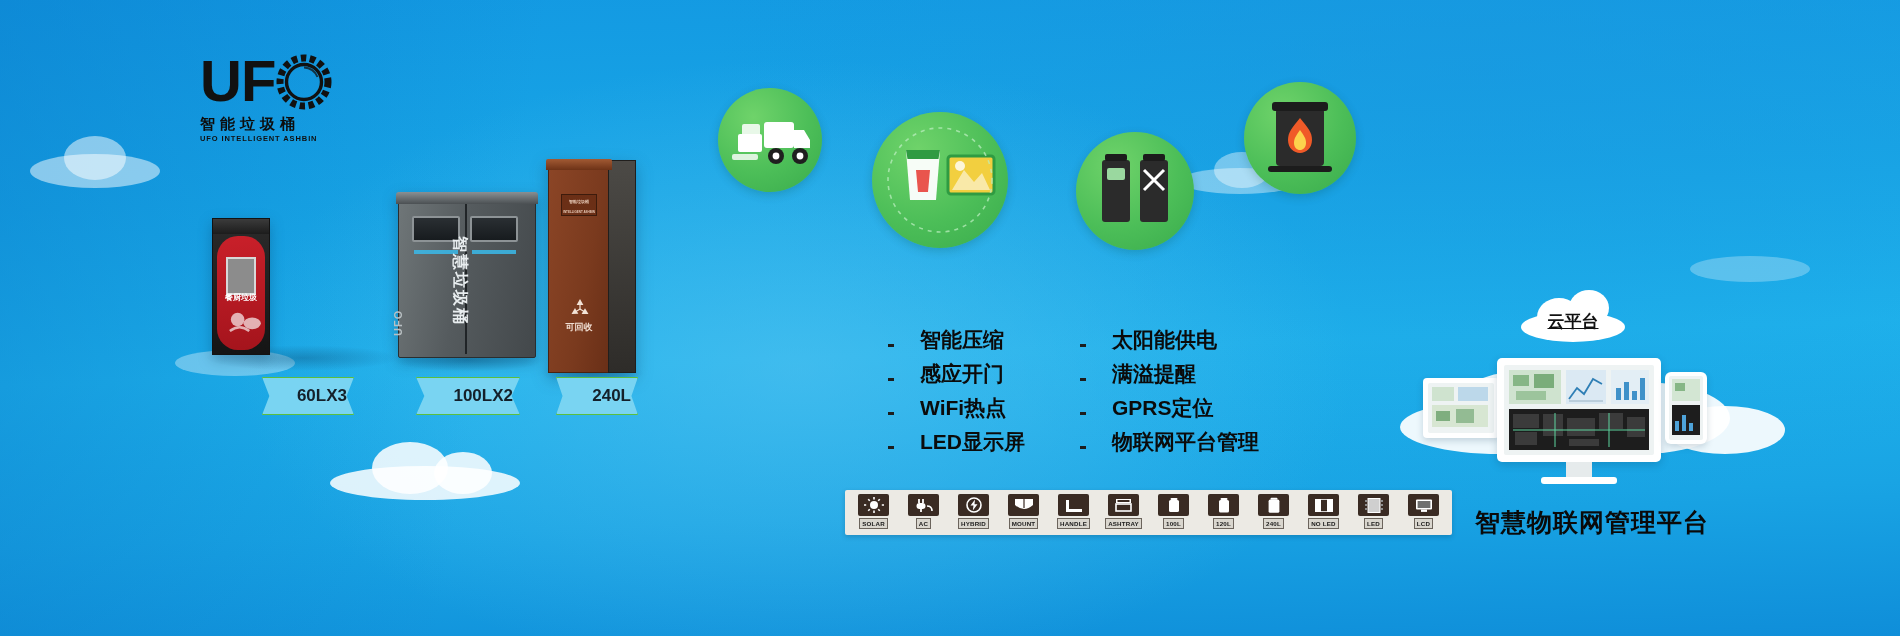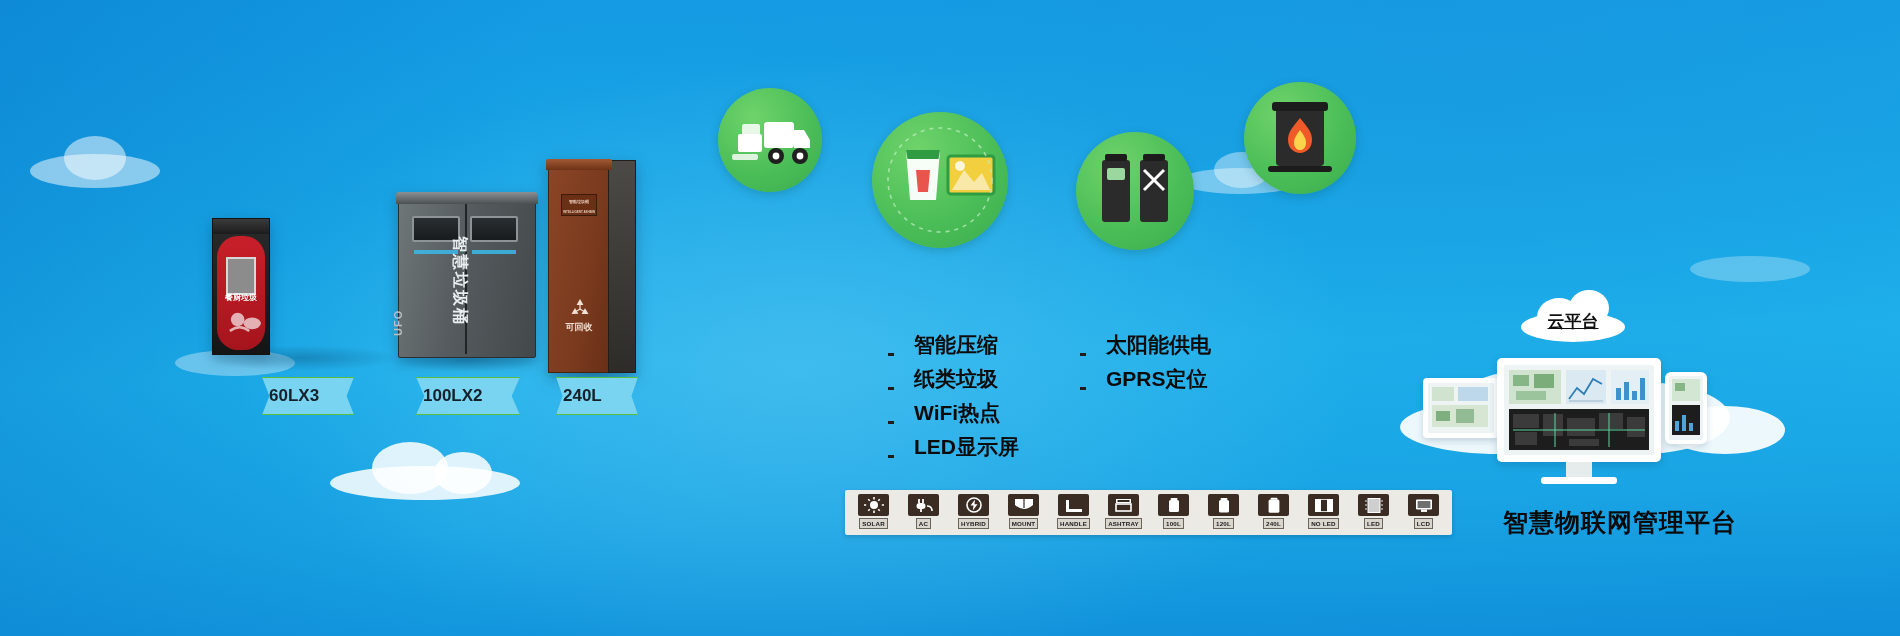--- a/index.html
+++ b/index.html
@@ -86,35 +86,35 @@
         background:linear-gradient(#4c4a46,#2e2c29);border:1px solid #211f1d;}
   #bin1 .cap{position:absolute;left:-2px;width:66px;top:-9px;height:11px;background:linear-gradient(#a25a33,#6d3217);border-radius:2px 2px 0 0;}
   #bin1 .screen{position:absolute;left:13px;top:26px;width:36px;height:22px;background:#6b2f16;border:1px solid #3d1b0c;}
   #bin1 .screen span{display:block;text-align:center;font:700 4px/6px "Liberation Sans",sans-serif;color:#e7c9b6;padding-top:4px;}
   #bin1 .recy{position:absolute;left:20px;top:128px;width:24px;height:24px;}
   #bin1 .rlbl{position:absolute;left:0;width:62px;top:154px;text-align:center;
         font:700 9px/11px "Liberation Sans","DejaVu Sans",sans-serif;color:#f0ded2;}
 
   
   .ribbon{position:absolute;height:38px;background:#79d4f2;border:1.6px solid #5bbf3e;
-     display:flex;align-items:center;justify-content:flex-start;
+     display:flex;align-items:center;justify-content:flex-end;
      font:700 17px/18px "Liberation Sans",sans-serif;color:#14202a;
      clip-path:polygon(0 0,100% 0,92% 50%,100% 100%,0 100%,8% 50%);
      padding:0 6px;}
 
   
   .gcircle{position:absolute;border-radius:50%;
      background:radial-gradient(circle at 34% 28%, #6fd36a 0%, #4cbe58 55%, #39ab4c 100%);
      box-shadow:0 3px 10px rgba(0,60,40,.20);}
 
   
   #features{position:absolute;left:880px;top:322px;width:400px;}
   .fcol{position:absolute;top:0;}
   .fcol.a{left:0;} .fcol.b{left:192px;}
-  .frow{display:flex;align-items:flex-end;height:34px;}
+  .frow{display:flex;align-items:center;height:34px;gap:6px;}
   .fmon{width:21px;height:15px;margin-right:13px;flex:none;position:relative;}
   .fmon .scr{width:21px;height:12px;background:#1d1d1d;border-radius:1.5px;}
   .fmon .stand{position:absolute;left:7.5px;bottom:0;width:6px;height:3px;background:#1d1d1d;}
   .ftext{font:700 21px/23px "Liberation Sans","DejaVu Sans",sans-serif;color:#0b0b0b;white-space:nowrap;}
 
   
   #strip{position:absolute;left:845px;top:490px;height:45px;background:#eceae4;
      border-radius:2px;display:flex;align-items:center;padding:4px 6px;gap:5px;
      box-shadow:0 2px 5px rgba(0,40,70,.22);}
   .sico{width:45px;height:37px;display:flex;flex-direction:column;align-items:center;}
@@ -135,21 +135,21 @@
   .monitor .scr{width:100%;height:100%;background:#eef3f3;border-radius:2px;position:relative;overflow:hidden;}
   .monitor .neck{position:absolute;left:50%;margin-left:-13px;bottom:-16px;width:26px;height:16px;background:#e6ebec;}
   .monitor .base{position:absolute;left:50%;margin-left:-38px;bottom:-22px;width:76px;height:7px;background:#fff;border-radius:3px;}
   .tablet{position:absolute;left:-2px;top:78px;width:76px;height:60px;background:#fff;border-radius:4px;padding:5px;
      box-shadow:0 3px 7px rgba(0,50,80,.18);}
   .tablet .scr{width:100%;height:100%;background:#eef3f3;border-radius:2px;overflow:hidden;position:relative;}
   .phone{position:absolute;left:240px;top:72px;width:42px;height:72px;background:#fff;border-radius:6px;padding:4px;
      box-shadow:0 3px 7px rgba(0,50,80,.18);}
   .phone .scr{width:100%;height:100%;background:#eef3f3;border-radius:2px;overflow:hidden;position:relative;}
   .mapchip{position:absolute;background:#cfe3cf;}
-  #platcap{position:absolute;left:1447px;top:508px;width:290px;text-align:right;
+  #platcap{position:absolute;left:1447px;top:508px;width:290px;text-align:center;
      font:700 25px/28px "Liberation Sans","DejaVu Sans",sans-serif;color:#0a0a0a;letter-spacing:1px;}
 </style>
 </head>
 <body>
 
 <div id="stage">
 
   <div class="cloudgrp" style="left:30px;top:130px;">
     <div class="c" style="left:0;top:24px;width:130px;height:34px;opacity:.5;"></div>
     <div class="c" style="left:34px;top:6px;width:62px;height:44px;opacity:.5;"></div>
@@ -169,20 +169,34 @@
   <div class="cloudgrp" style="left:1400px;top:360px;">
     <div class="c" style="left:0;top:40px;width:200px;height:54px;opacity:.92;"></div>
     <div class="c" style="left:150px;top:22px;width:180px;height:72px;opacity:.92;"></div>
     <div class="c" style="left:60px;top:12px;width:110px;height:66px;opacity:.92;"></div>
     <div class="c" style="left:265px;top:46px;width:120px;height:48px;opacity:.92;"></div>
   </div>
   <div class="cloudgrp" style="left:1690px;top:240px;">
     <div class="c" style="left:0;top:16px;width:120px;height:26px;opacity:.28;"></div>
   </div>
 
+  <div id="logo">
+    <div class="logo-row">
+      <span class="logo-ufo">UF</span>
+      <span class="logo-ring">
+        <svg width="56" height="56" viewBox="0 0 56 56">
+          <circle cx="28" cy="28" r="24" fill="none" stroke="#111" stroke-width="7" stroke-dasharray="5.5 3.6"></circle>
+          <circle cx="28" cy="28" r="17.5" fill="none" stroke="#111" stroke-width="3.4"></circle>
+          <path d="M28 13.5 A14.5 14.5 0 0 1 41.5 23" fill="none" stroke="#111" stroke-width="2" opacity=".75"></path>
+        </svg>
+      </span>
+    </div>
+    <div class="logo-cn">智能垃圾桶</div>
+    <div class="logo-en">UFO INTELLIGENT ASHBIN</div>
+  </div>
 
   <div class="binshadow" style="left:205px;top:345px;width:195px;height:26px;"></div>
   <div class="binshadow" style="left:392px;top:348px;width:152px;height:24px;"></div>
   <div class="binshadow" style="left:540px;top:362px;width:104px;height:22px;"></div>
 
   <div id="bin3">
     <div class="cell red">
       <div class="top"></div>
       <div class="face">
         <div class="redwin"></div>
@@ -283,39 +297,47 @@
   </div>
 
   <div id="features">
     <div class="fcol a">
       <div class="frow">
         <span class="fmon"><span class="scr"></span><span class="stand"></span></span>
         <span class="ftext">智能压缩</span>
       </div>
       <div class="frow">
         <span class="fmon"><span class="scr"></span><span class="stand"></span></span>
-        <span class="ftext">纸类垃圾</span>
+        <span class="ftext">感应开门</span>
       </div>
       <div class="frow">
         <span class="fmon"><span class="scr"></span><span class="stand"></span></span>
         <span class="ftext">WiFi热点</span>
       </div>
       <div class="frow">
         <span class="fmon"><span class="scr"></span><span class="stand"></span></span>
         <span class="ftext">LED显示屏</span>
       </div>
     </div>
     <div class="fcol b">
       <div class="frow">
         <span class="fmon"><span class="scr"></span><span class="stand"></span></span>
         <span class="ftext">太阳能供电</span>
       </div>
       <div class="frow">
         <span class="fmon"><span class="scr"></span><span class="stand"></span></span>
+        <span class="ftext">满溢提醒</span>
+      </div>
+      <div class="frow">
+        <span class="fmon"><span class="scr"></span><span class="stand"></span></span>
         <span class="ftext">GPRS定位</span>
+      </div>
+      <div class="frow">
+        <span class="fmon"><span class="scr"></span><span class="stand"></span></span>
+        <span class="ftext">物联网平台管理</span>
       </div>
     </div>
   </div>
 
   <div id="strip">
 
     <div class="sico">
       <span class="box">
         <svg width="22" height="18" viewBox="0 0 22 18">
           <circle cx="11" cy="9" r="4" fill="#fff"></circle>

